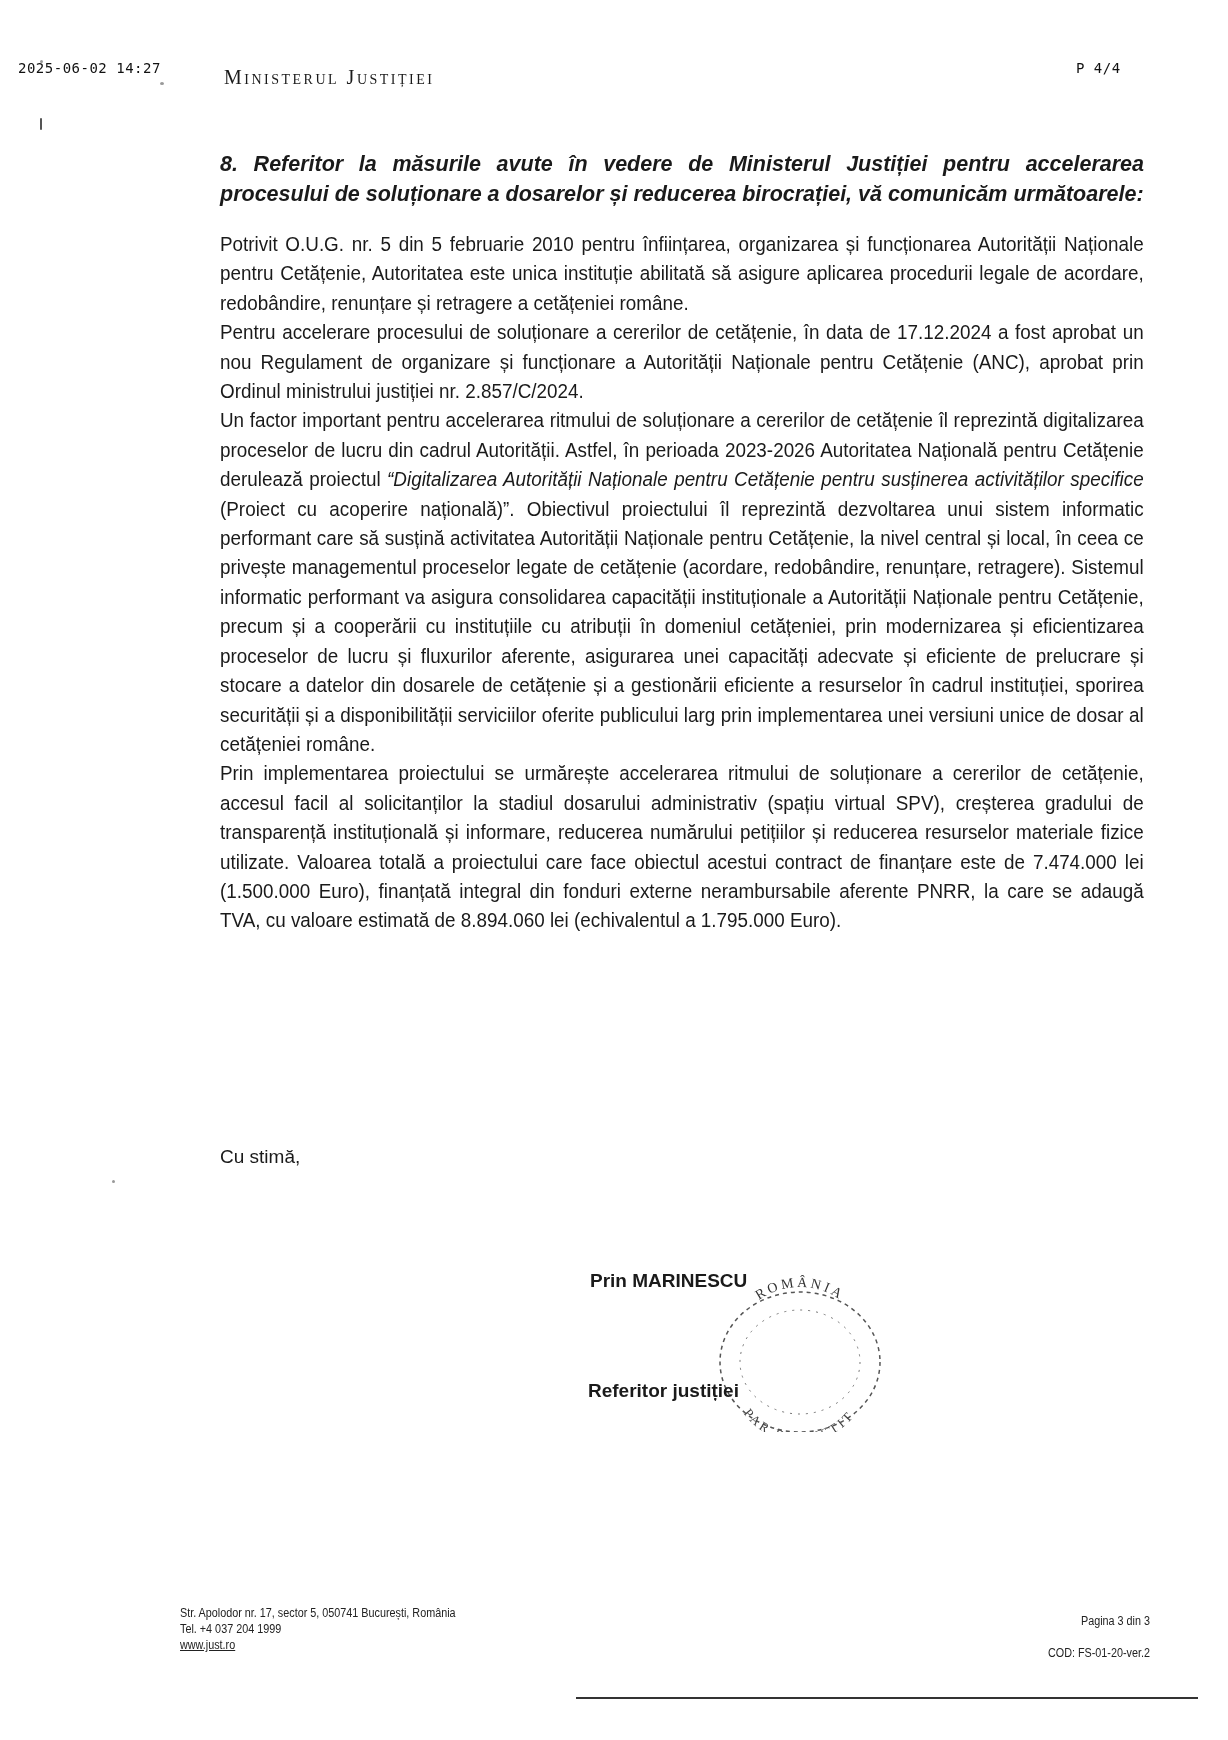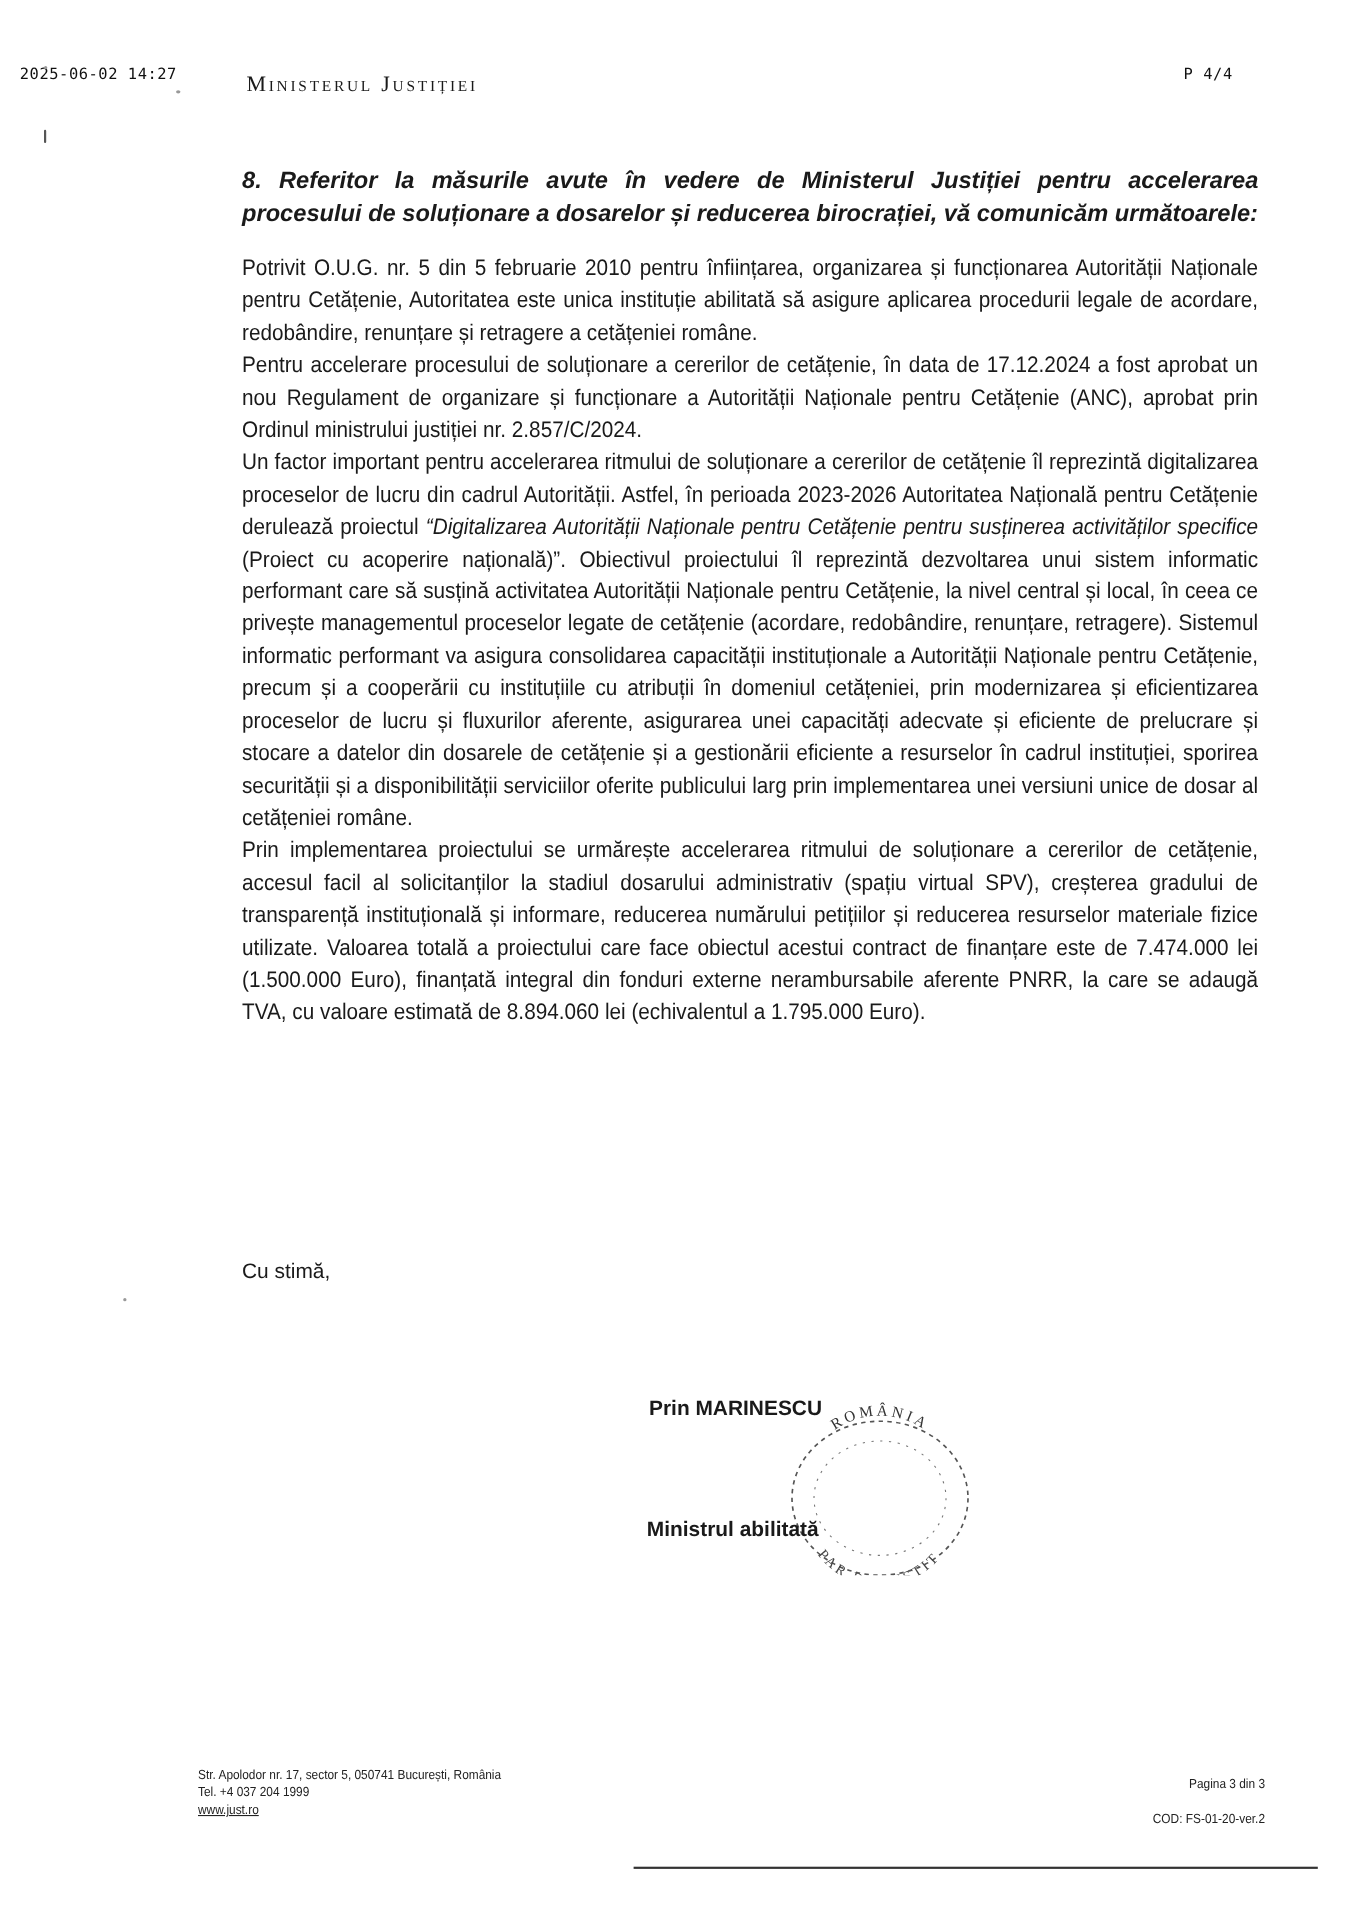--- a/index.html
+++ b/index.html
@@ -61,21 +61,21 @@
   <ellipse cx="100" cy="100" rx="60" ry="52" fill="none" stroke="#777" stroke-width="1" stroke-dasharray="2 6"></ellipse>
   <text font-family="Liberation Serif, serif" font-size="14" fill="#333" letter-spacing="3">
     <textPath href="#arcTop" startOffset="30%">ROMÂNIA</textPath>
   </text>
   <text font-family="Liberation Serif, serif" font-size="13" fill="#444" letter-spacing="3">
     <textPath href="#arcBot" startOffset="20%">PAR DE JUSTIT</textPath>
   </text>
 </svg>
 
 <div class="sig-name">Prin MARINESCU</div>
-<div class="sig-title">Ministrul abilitată</div>
+<div class="sig-title">Referitor justiției</div>
 
 <div class="footer-left">
   <div>Str. Apolodor nr. 17, sector 5, 050741 București, România</div>
   <div>Tel. +4 037 204 1999</div>
   <div><a>www.just.ro</a></div>
 </div>
 
 <div class="footer-right">
   <div>Pagina 3 din 3</div>
   <div class="cod">COD: FS-01-20-ver.2</div>

